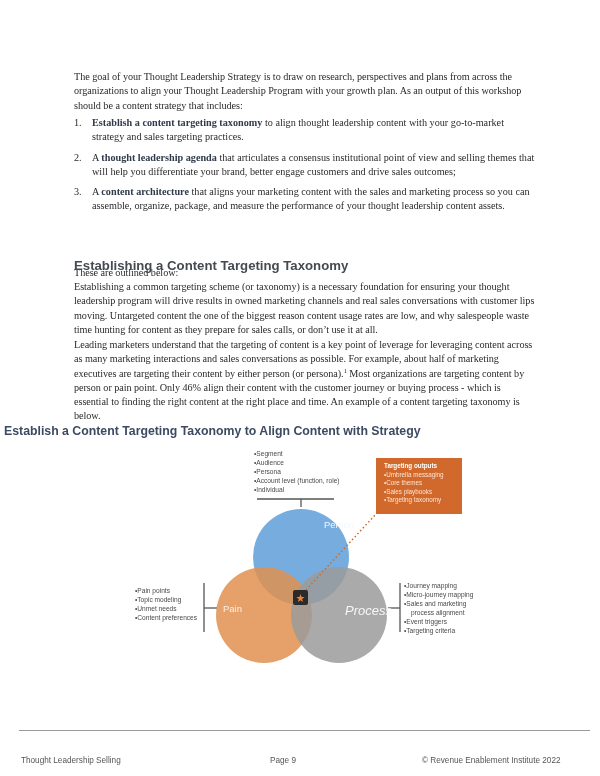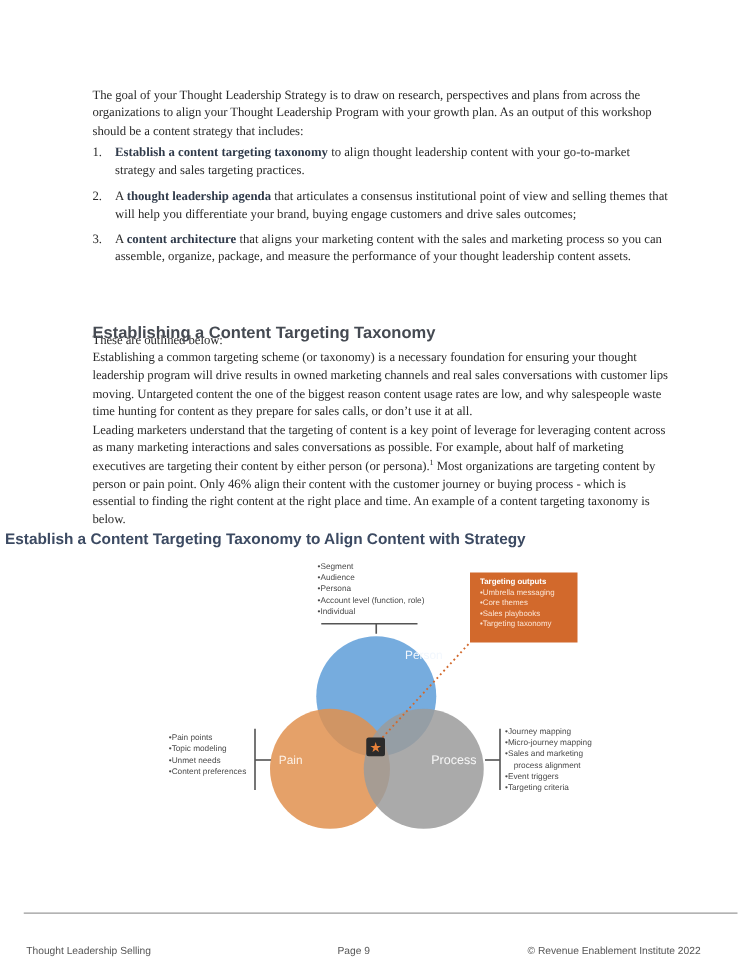--- a/index.html
+++ b/index.html
@@ -35,21 +35,21 @@
 
   <p class="body-text intro">The goal of your Thought Leadership Strategy is to draw on research, perspectives and plans from across the organizations to align your Thought Leadership Program with your growth plan. As an output of this workshop should be a content strategy that includes:</p>
 
   <div class="list">
     <div class="li">
       <span class="num">1.</span>
       <span class="txt"><span class="b">Establish a content targeting taxonomy</span><span> to align thought leadership content with your go-to-market strategy and sales targeting practices.</span></span>
     </div>
     <div class="li">
       <span class="num">2.</span>
-      <span class="txt"><span>A </span><span class="b">thought leadership agenda</span><span> that articulates a consensus institutional point of view and selling themes that will help you differentiate your brand, buying engage customers and drive sales outcomes;</span></span>
+      <span class="txt"><span>A </span><span class="b">thought leadership agenda</span><span> that articulates a consensus institutional point of view and selling themes that will help you differentiate your brand, better engage customers and drive sales outcomes;</span></span>
     </div>
     <div class="li">
       <span class="num">3.</span>
       <span class="txt"><span>A </span><span class="b">content architecture</span><span> that aligns your marketing content with the sales and marketing process so you can assemble, organize, package, and measure the performance of your thought leadership content assets.</span></span>
     </div>
   </div>
 
   <p class="body-text outline">These are outlined below:</p>
 
   <div class="h2">Establishing a Content Targeting Taxonomy</div>
@@ -76,21 +76,21 @@
     <circle cx="335" cy="615" r="48" fill="#9b9b9b" fill-opacity="0.85"></circle>
 
     <line x1="302" y1="590" x2="372" y2="514" stroke="#d2692c" stroke-width="1.5" stroke-dasharray="1.5,2.5"></line>
 
     <rect x="289" y="590" width="15" height="15" rx="2" fill="#2b2b2b"></rect>
     <text x="296.5" y="601.5" font-size="11" text-anchor="middle" fill="#e8823a" font-family="DejaVu Sans, sans-serif">★</text>
   </svg>
 
   <div class="sans" style="position:absolute;left:280px;top:519px;font-size:9.5px;color:#f2f7fd;margin-left:40px;">Person</div>
   <div class="sans" style="position:absolute;left:219px;top:603px;font-size:9.5px;color:#fdf1e6;text-align:center;">Pain</div>
-  <div class="sans" style="position:absolute;left:341px;top:603px;font-size:10px;color:#f7f7f7;">Process</div>
+  <div class="sans" style="position:absolute;left:341px;top:603px;font-size:13px;color:#f7f7f7;font-style:italic;">Process</div>
 
   <div class="blist" style="left:250px;top:450px;">
     <div>Segment</div>
     <div>Audience</div>
     <div>Persona</div>
     <div>Account level (function, role)</div>
     <div>Individual</div>
   </div>
 
   <div class="blist" style="left:131px;top:587px;">

